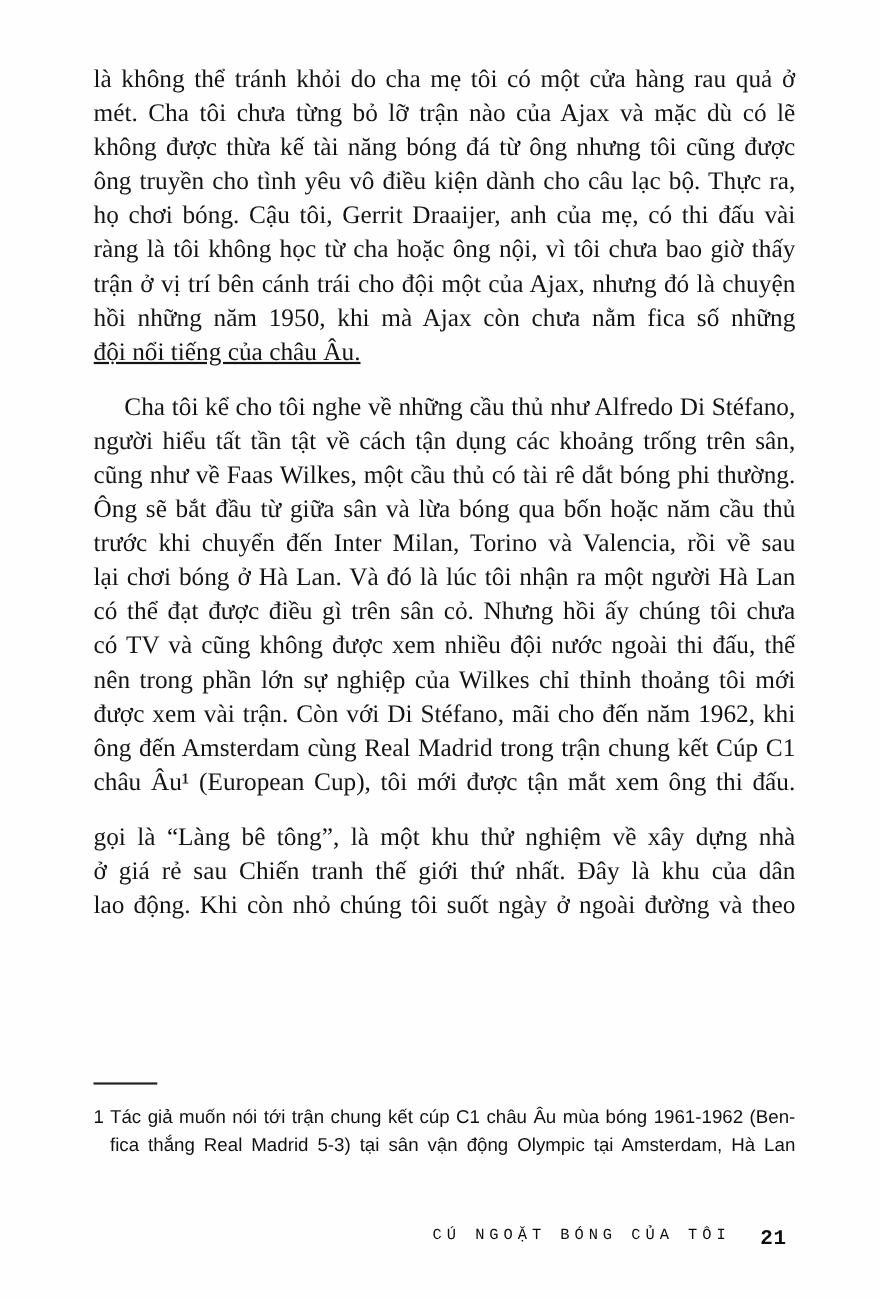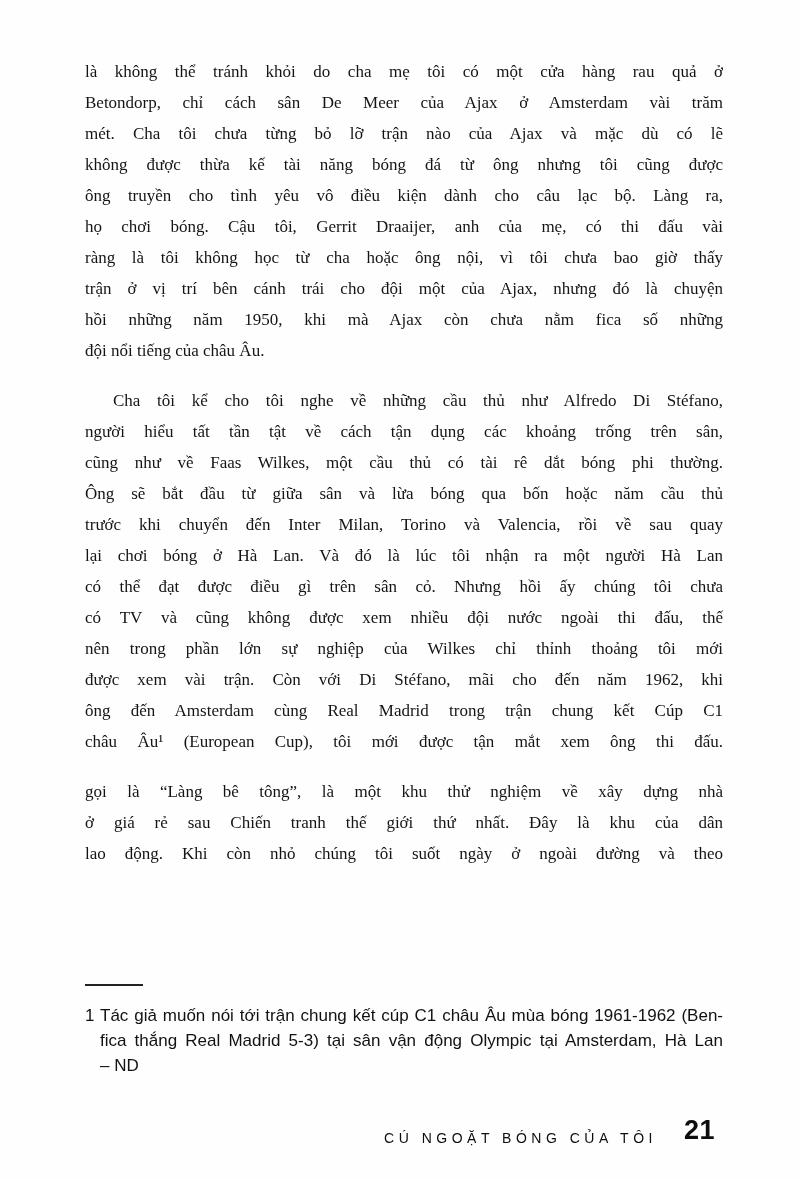--- a/index.html
+++ b/index.html
@@ -15,38 +15,39 @@
     background: #fefefe;
     color: #131313;
     overflow: hidden;
   }
   .body-text {
     position: absolute;
     left: 85px;
     top: 56px;
     width: 638px;
     font-family: "Liberation Serif", "DejaVu Serif", serif;
-    font-size: 17px;
+    font-size: 23px;
     line-height: 31px;
     color: #141414;
   }
   .paragraph {
     margin: 0 0 19px 0;
   }
   .paragraph:last-child {
     margin-bottom: 0;
   }
   .tline {
     text-align: justify;
     text-align-last: justify;
     height: 31px;
     overflow: hidden;
   }
   .tline.short {
     text-align-last: left;
+    text-decoration: underline;
   }
   .tline.first {
     text-indent: 28px;
   }
   .footnote-rule {
     position: absolute;
     left: 85px;
     top: 984px;
     width: 58px;
     height: 2px;
@@ -79,49 +80,48 @@
     overflow: hidden;
   }
   .fline.short {
     text-align-last: left;
   }
   .footer {
     position: absolute;
     right: 85px;
     top: 1115px;
     display: flex;
-    align-items: flex-end;
+    align-items: flex-start;
     gap: 27px;
-    font-family: Liberation Sans, sans-serif;
+    font-family: Liberation Mono, monospace;
     color: #0d0d0d;
   }
   .book-title {
     font-size: 14px;
     letter-spacing: 4.5px;
     font-weight: 500;
     white-space: nowrap;
   }
   .page-number {
-    font-size: 27px;
+    font-size: 19px;
     font-weight: bold;
     letter-spacing: 0.5px;
   }
 </style>
 </head>
 <body>
 
 <div class="page">
 
   <div class="body-text">
       <div class="paragraph">
         <div class="tline">là không thể tránh khỏi do cha mẹ tôi có một cửa hàng rau quả ở</div>
-        <div class="tline">Betondorp, chỉ cách sân De Meer của Ajax ở Amsterdam vài trăm</div>
         <div class="tline">mét. Cha tôi chưa từng bỏ lỡ trận nào của Ajax và mặc dù có lẽ</div>
         <div class="tline">không được thừa kế tài năng bóng đá từ ông nhưng tôi cũng được</div>
-        <div class="tline">ông truyền cho tình yêu vô điều kiện dành cho câu lạc bộ. Làng ra,</div>
+        <div class="tline">ông truyền cho tình yêu vô điều kiện dành cho câu lạc bộ. Thực ra,</div>
         <div class="tline">họ chơi bóng. Cậu tôi, Gerrit Draaijer, anh của mẹ, có thi đấu vài</div>
         <div class="tline">ràng là tôi không học từ cha hoặc ông nội, vì tôi chưa bao giờ thấy</div>
         <div class="tline">trận ở vị trí bên cánh trái cho đội một của Ajax, nhưng đó là chuyện</div>
         <div class="tline">hồi những năm 1950, khi mà Ajax còn chưa nằm fica số những</div>
         <div class="tline short">đội nổi tiếng của châu Âu.</div>
       </div>
       <div class="paragraph">
         <div class="tline first">Cha tôi kể cho tôi nghe về những cầu thủ như Alfredo Di Stéfano,</div>
         <div class="tline">người hiểu tất tần tật về cách tận dụng các khoảng trống trên sân,</div>
         <div class="tline">cũng như về Faas Wilkes, một cầu thủ có tài rê dắt bóng phi thường.</div>
@@ -142,21 +142,20 @@
       </div>
     </div>
 
   <div class="footnote-rule"></div>
 
   <div class="footnote">
     <span class="footnote-marker">1</span>
     <div class="footnote-lines">
         <div class="fline">Tác giả muốn nói tới trận chung kết cúp C1 châu Âu mùa bóng 1961-1962 (Ben-</div>
         <div class="fline">fica thắng Real Madrid 5-3) tại sân vận động Olympic tại Amsterdam, Hà Lan</div>
-        <div class="fline short">– ND</div>
       </div>
   </div>
 
   <div class="footer">
     <span class="book-title">CÚ NGOẶT BÓNG CỦA TÔI</span>
     <span class="page-number">21</span>
   </div>
 
 </div>
 

